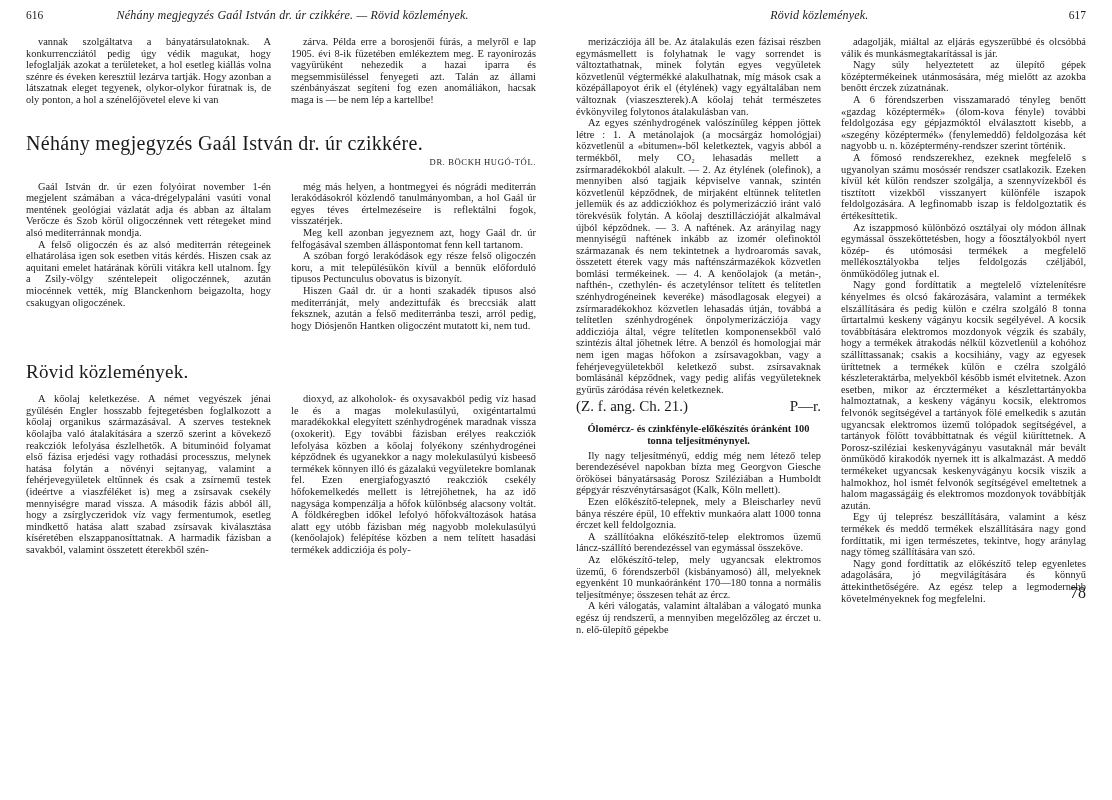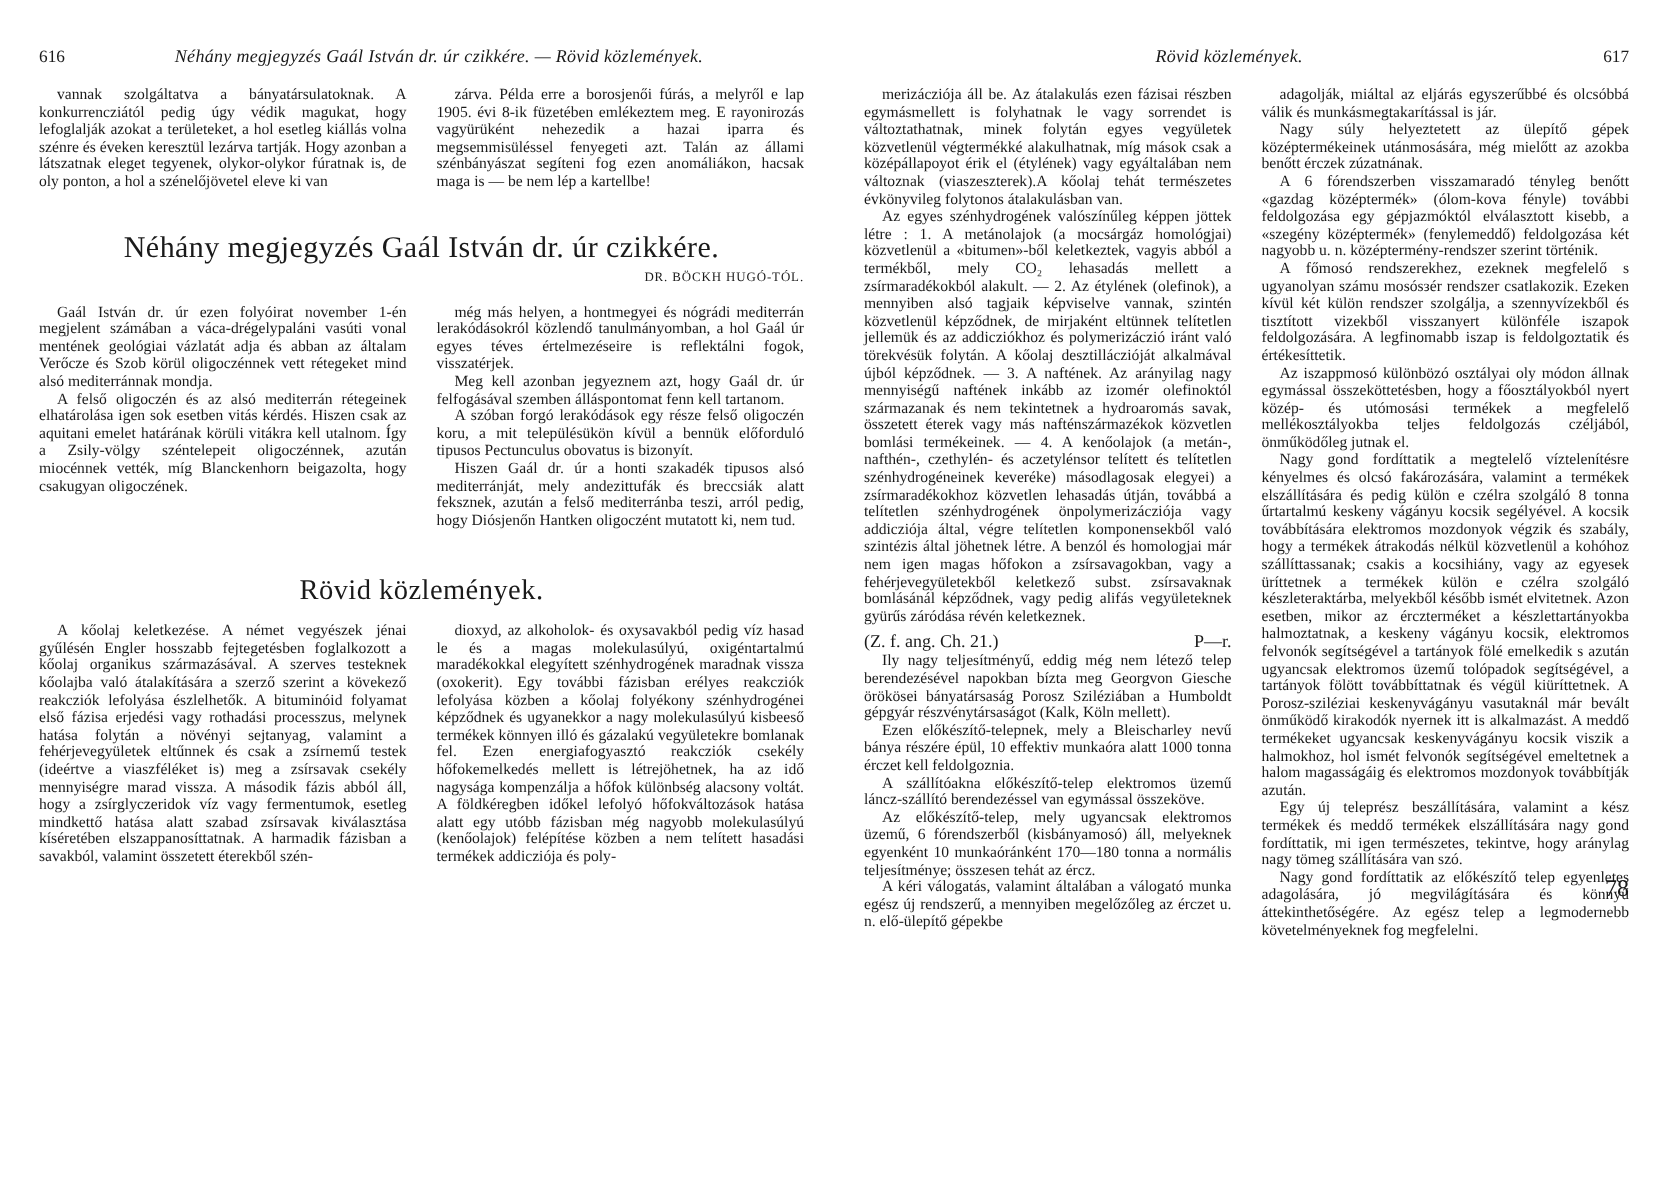--- a/index.html
+++ b/index.html
@@ -12,21 +12,21 @@
     height: 800px;
     font-family: "Liberation Serif", serif;
     color: #1a1a1a;
     overflow: hidden;
   }
   .page {
     position: relative;
     width: 1112px;
     height: 616px;
     box-sizing: border-box;
-    padding: 30px 26px 10px 26px;
+    padding: 8px 26px 10px 26px;
   }
   .spread {
     display: flex;
     width: 100%;
     height: 100%;
   }
   .leaf {
     position: relative;
     box-sizing: border-box;
   }
@@ -71,21 +71,21 @@
     margin: 0;
     text-align: justify;
     font-size: 10.4px;
     line-height: 11.6px;
     text-indent: 12px;
     hyphens: auto;
   }
   p.body + p.body { margin-top: 0; }
 
   .article-title {
-    text-align: center;
+    text-align: left;
     font-size: 20px;
     margin: 26px 0 2px 0;
     font-weight: normal;
     letter-spacing: 0.3px;
   }
   .article-title.small {
     font-size: 19px;
     margin-top: 30px;
   }
   .byline {
@@ -99,21 +99,21 @@
   .subhead {
     font-weight: bold;
     font-size: 10.4px;
     line-height: 11.6px;
     text-align: center;
     margin: 8px 0 3px 0;
   }
   .sig-line {
     display: flex;
     justify-content: space-between;
-    font-size: 12px;
+    font-size: 15px;
     margin-top: 3px;
   }
   .sheet-num {
     position: absolute;
     right: 0;
     bottom: 4px;
     font-size: 16px;
   }
   .spacer-8 { height: 8px; }
 </style>
@@ -174,20 +174,21 @@
       </div>
 
       <div class="cols">
         <div class="col">
           <p class="body">merizácziója áll be. Az átalakulás ezen fázisai részben egymásmellett is folyhatnak le vagy sorrendet is változtathatnak, minek folytán egyes vegyületek közvetlenül végtermékké alakulhatnak, míg mások csak a középállapoyot érik el (étylének) vagy egyáltalában nem változnak (viaszeszterek).A kőolaj tehát természetes évkönyvileg folytonos átalakulásban van.</p>
           <p class="body">Az egyes szénhydrogének valószínűleg képpen jöttek létre : 1. A metánolajok (a mocsárgáz homológjai) közvetlenül a «bitumen»-ből keletkeztek, vagyis abból a termékből, mely CO₂ lehasadás mellett a zsírmaradékokból alakult. — 2. Az étylének (olefinok), a mennyiben alsó tagjaik képviselve vannak, szintén közvetlenül képződnek, de mirjaként eltünnek telítetlen jellemük és az addicziókhoz és polymerizáczió iránt való törekvésük folytán. A kőolaj desztilláczióját alkalmával újból képződnek. — 3. A naftének. Az arányilag nagy mennyiségű naftének inkább az izomér olefinoktól származanak és nem tekintetnek a hydroaromás savak, összetett éterek vagy más nafténszármazékok közvetlen bomlási termékeinek. — 4. A kenőolajok (a metán-, nafthén-, czethylén- és aczetylénsor telített és telítetlen szénhydrogéneinek keveréke) másodlagosak elegyei) a zsírmaradékokhoz közvetlen lehasadás útján, továbbá a telítetlen szénhydrogének önpolymerizácziója vagy addicziója által, végre telítetlen komponensekből való szintézis által jöhetnek létre. A benzól és homologjai már nem igen magas hőfokon a zsírsavagokban, vagy a fehérjevegyületekből keletkező subst. zsírsavaknak bomlásánál képződnek, vagy pedig alifás vegyületeknek gyürűs záródása révén keletkeznek.</p>
           <div class="sig-line">
             <span>(Z. f. ang. Ch. 21.)</span>
             <span>P—r.</span>
           </div>
+          <div class="subhead">Ólomércz- és czinkfényle-előkészítés óránként 100 tonna teljesítménynyel.</div>
           <p class="body">Ily nagy teljesítményű, eddig még nem létező telep berendezésével napokban bízta meg Georgvon Giesche örökösei bányatársaság Porosz Sziléziában a Humboldt gépgyár részvénytársaságot (Kalk, Köln mellett).</p>
           <p class="body">Ezen előkészítő-telepnek, mely a Bleischarley nevű bánya részére épül, 10 effektiv munkaóra alatt 1000 tonna érczet kell feldolgoznia.</p>
           <p class="body">A szállítóakna előkészítő-telep elektromos üzemű láncz-szállító berendezéssel van egymással összeköve.</p>
           <p class="body">Az előkészítő-telep, mely ugyancsak elektromos üzemű, 6 fórendszerből (kisbányamosó) áll, melyeknek egyenként 10 munkaóránként 170—180 tonna a normális teljesítménye; összesen tehát az ércz.</p>
           <p class="body">A kéri válogatás, valamint általában a válogató munka egész új rendszerű, a mennyiben megelőzőleg az érczet u. n. elő-ülepítő gépekbe</p>
         </div>
         <div class="col">
           <p class="body">adagolják, miáltal az eljárás egyszerűbbé és olcsóbbá válik és munkásmegtakarítással is jár.</p>
           <p class="body">Nagy súly helyeztetett az ülepítő gépek középtermékeinek utánmosására, még mielőtt az azokba benőtt érczek zúzatnának.</p>
           <p class="body">A 6 fórendszerben visszamaradó tényleg benőtt «gazdag középtermék» (ólom-kova fényle) további feldolgozása egy gépjazmóktól elválasztott kisebb, a «szegény középtermék» (fenylemeddő) feldolgozása két nagyobb u. n. középtermény-rendszer szerint történik.</p>

